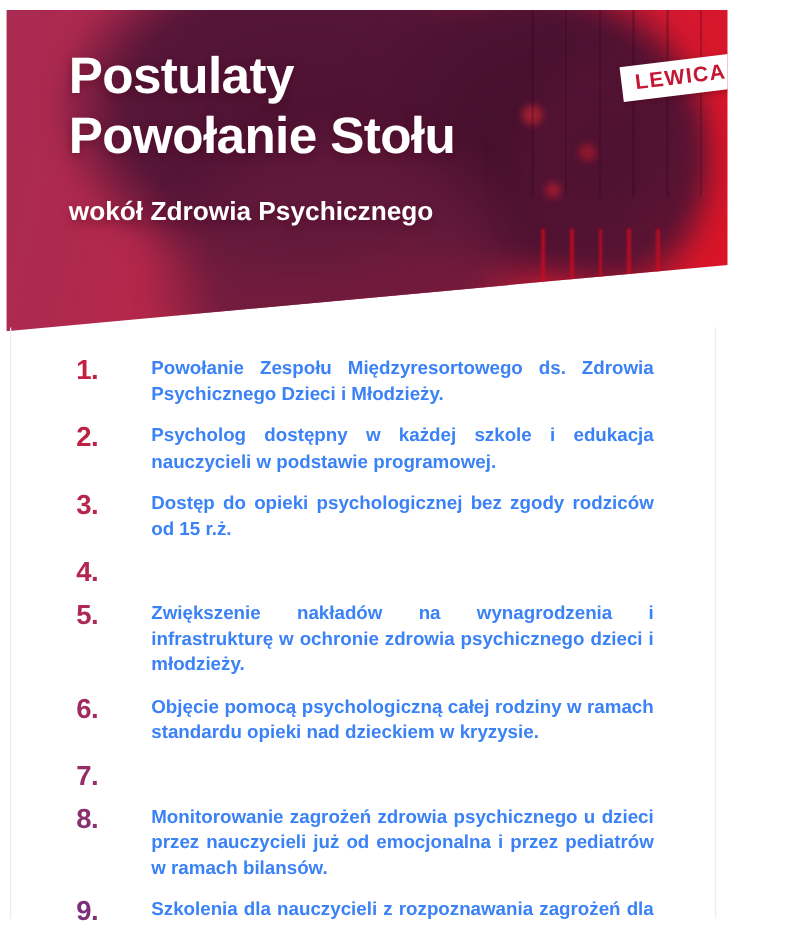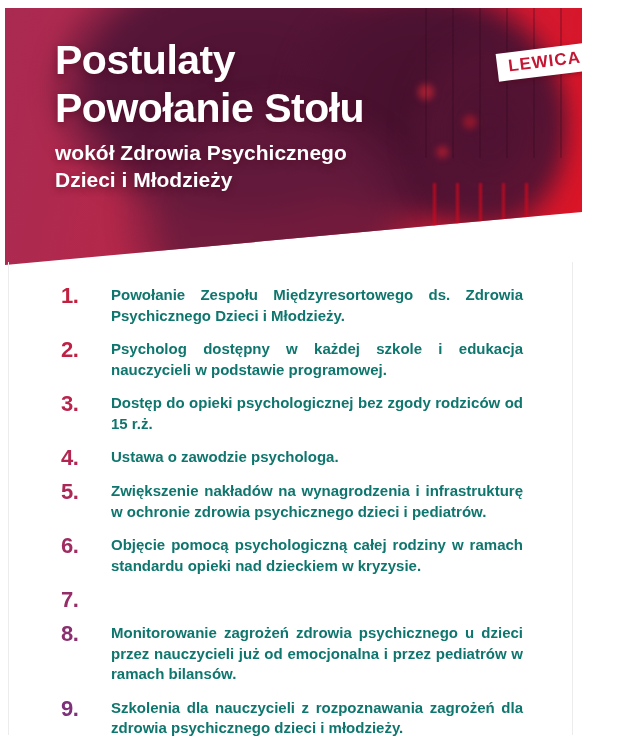--- a/index.html
+++ b/index.html
@@ -37,21 +37,21 @@
               radial-gradient(circle at 45% 80%, rgba(190,30,48,.7) 0 5px, transparent 7px);
             position:absolute; border-radius:50%; }
   .drips-dark { position:absolute; left:420px; top:0; width:160px; height:150px; opacity:.45;
             background:repeating-linear-gradient(90deg, rgba(40,5,22,.55) 0 2px, transparent 2px 27px); }
   .drips-red  { position:absolute; left:428px; top:175px; width:115px; height:88px; opacity:.85; filter:blur(1px);
             background:repeating-linear-gradient(90deg, rgba(205,12,32,.9) 0 3px, transparent 3px 23px); }
 
   .title-block { position:absolute; left:50px; top:28px; color:#ffffff;
                  text-shadow:0 3px 7px rgba(70,0,25,.40); }
   .title { font-size:41px; line-height:48px; font-weight:800; letter-spacing:-0.5px; }
-  .subtitle { margin-top:7px; font-size:21px; line-height:27px; font-weight:700; }
+  .subtitle { margin-top:24px; font-size:21px; line-height:27px; font-weight:700; }
 
   .badge {
     position:absolute; left:492px; top:40px;
     transform:rotate(-7deg);
     background:#ffffff;
     padding:4px 11px;
     font-size:17px; font-weight:800; letter-spacing:1px;
     box-shadow:0 2px 5px rgba(80,0,20,.35);
   }
 
@@ -65,23 +65,23 @@
     padding:13px 59px 0 61px;
     display:flex; flex-direction:column; gap:13px;
   }
   .item { display:flex; align-items:flex-start; }
   .item-num {
     flex:none; width:38px;
     font-size:22px; line-height:21px; font-weight:800;
     letter-spacing:-0.5px;
   }
   .item-text {
-    flex:1; margin-left:12px;
+    flex:1; margin-left:22px;
     font-size:15px; line-height:20.5px; font-weight:700;
-    color:#0f766e;
+    color:#3b82f6;
     text-align:justify;
   }
 </style>
 </head>
 <body>
 
 <div class="poster">
 
   <div class="header">
     <div class="blob blob-1"></div>
@@ -92,21 +92,20 @@
     <div class="drips-dark"></div>
     <div class="drips-red"></div>
 
     <div class="title-block">
       <div class="title">
         <div>Postulaty</div>
         <div>Powołanie Stołu</div>
       </div>
       <div class="subtitle">
         <div>wokół Zdrowia Psychicznego</div>
-        <div>Dzieci i Młodzieży</div>
       </div>
     </div>
 
     <div class="badge" style="color: rgb(196, 23, 52);">LEWICA</div>
   </div>
 
   <div class="edge edge-left"></div>
   <div class="edge edge-right"></div>
 
   <div class="list">
@@ -121,26 +120,25 @@
       <div class="item-text">Psycholog dostępny w każdej szkole i edukacja nauczycieli w podstawie programowej.</div>
     </div>
 
     <div class="item">
       <span class="item-num" style="color: rgb(184, 36, 75);">3.</span>
       <div class="item-text">Dostęp do opieki psychologicznej bez zgody rodziców od 15 r.ż.</div>
     </div>
 
     <div class="item">
       <span class="item-num" style="color: rgb(178, 38, 81);">4.</span>
-      <div class="item-text">Ustawa o zawodzie psychologa.</div>
     </div>
 
     <div class="item">
       <span class="item-num" style="color: rgb(171, 40, 87);">5.</span>
-      <div class="item-text">Zwiększenie nakładów na wynagrodzenia i infrastrukturę w ochronie zdrowia psychicznego dzieci i pediatrów.</div>
+      <div class="item-text">Zwiększenie nakładów na wynagrodzenia i infrastrukturę w ochronie zdrowia psychicznego dzieci i młodzieży.</div>
     </div>
 
     <div class="item">
       <span class="item-num" style="color: rgb(160, 43, 96);">6.</span>
       <div class="item-text">Objęcie pomocą psychologiczną całej rodziny w ramach standardu opieki nad dzieckiem w kryzysie.</div>
     </div>
 
     <div class="item">
       <span class="item-num" style="color: rgb(149, 46, 104);">7.</span>
     </div>

